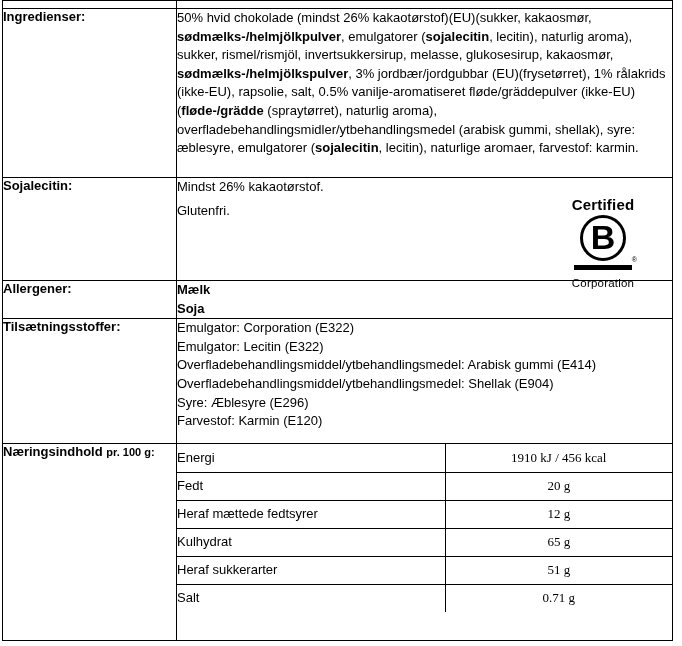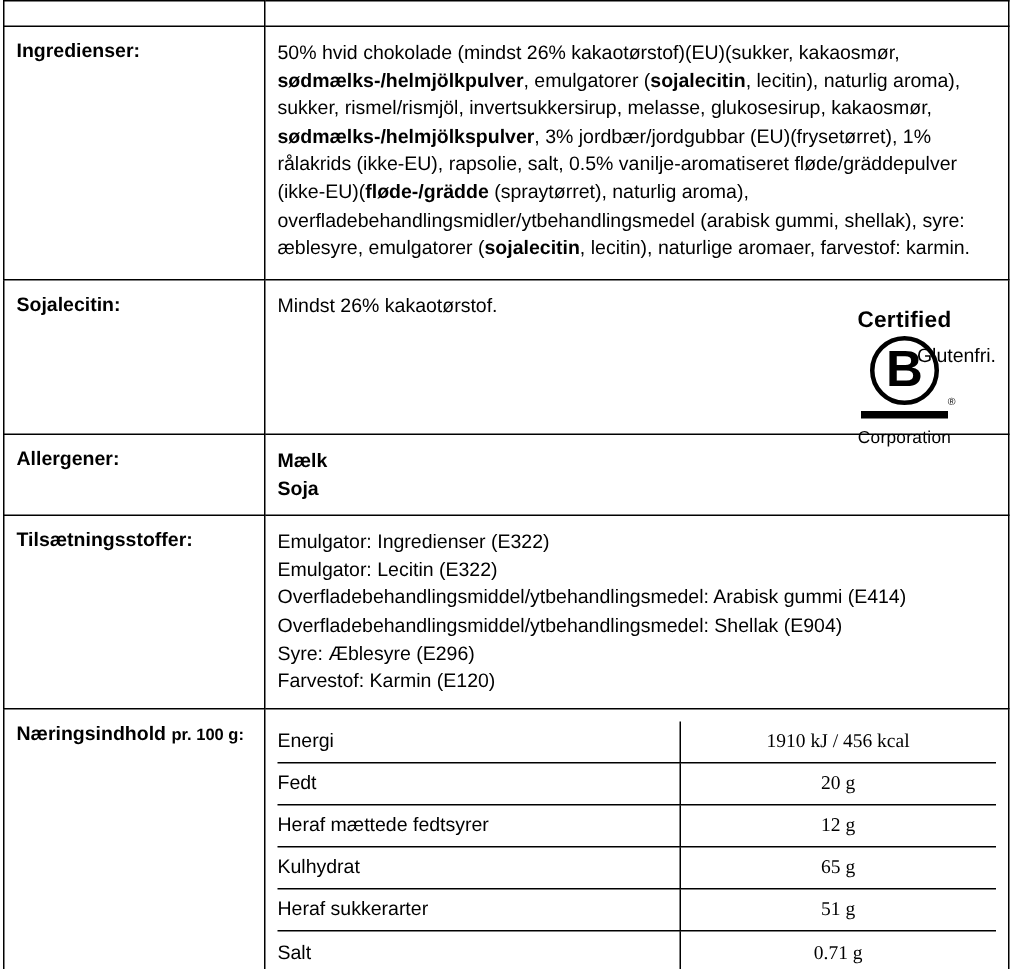--- a/index.html
+++ b/index.html
@@ -11,21 +11,21 @@
   }
   .sheet { position:relative; width:682px; height:646px; background:#fff; overflow:hidden; }
 
   table.main {
     position:absolute; left:2px; top:0;
     width:671px; border-collapse:collapse; table-layout:fixed;
   }
   table.main > tbody > tr > td {
     border:1.5px solid #000;
     vertical-align:top;
-    padding:8px;
+    padding:0;
   }
   tr.stub-row { height:8px; }
   tr.stub-row > td { border-top:none; }
 
   tr.r-ingredients { height:169px; }
   tr.r-declaration { height:103px; }
   tr.r-allergens   { height:37px; }
   tr.r-additives   { height:125px; }
   tr.r-nutrition   { height:197px; }
 
@@ -33,21 +33,21 @@
     font-weight:bold; font-size:13px; line-height:16px;
     padding:4px 4px 0 6px;
   }
   .content-cell {
     font-size:13px; line-height:18.6px;
     padding:2px 8px 0 6px;
   }
   .seg.bold { font-weight:bold; }
 
   .decl-cell { position:relative; padding-top:4px; }
-  .decl-line2 { margin-top:14px;text-align:right; }
+  .decl-line2 { margin-top:5px; }
 
   .allergens-cell { padding-top:1px; }
   .allergens-cell .allergen { font-weight:bold; }
 
   .additives-cell { padding-top:3px; }
 
   .nl-suffix { font-size:11px; }
 
   .nutrition-cell { padding:0; }
   table.nutrition { width:100%; height:100%; border-collapse:collapse; table-layout:fixed; }
@@ -113,21 +113,21 @@
         <td class="label-cell">Allergener:</td>
         <td class="content-cell allergens-cell">
           <div class="allergen">Mælk</div>
           <div class="allergen">Soja</div>
         </td>
       </tr>
 
       <tr class="r-additives">
         <td class="label-cell">Tilsætningsstoffer:</td>
         <td class="content-cell additives-cell">
-          <div>Emulgator: Ingredienser (E322)</div>
+          <div>Emulgator: Corporation (E322)</div>
           <div>Emulgator: Lecitin (E322)</div>
           <div>Overfladebehandlingsmiddel/ytbehandlingsmedel: Arabisk gummi (E414)</div>
           <div>Overfladebehandlingsmiddel/ytbehandlingsmedel: Shellak (E904)</div>
           <div>Syre: Æblesyre (E296)</div>
           <div>Farvestof: Karmin (E120)</div>
         </td>
       </tr>
 
       <tr class="r-nutrition">
         <td class="label-cell">

